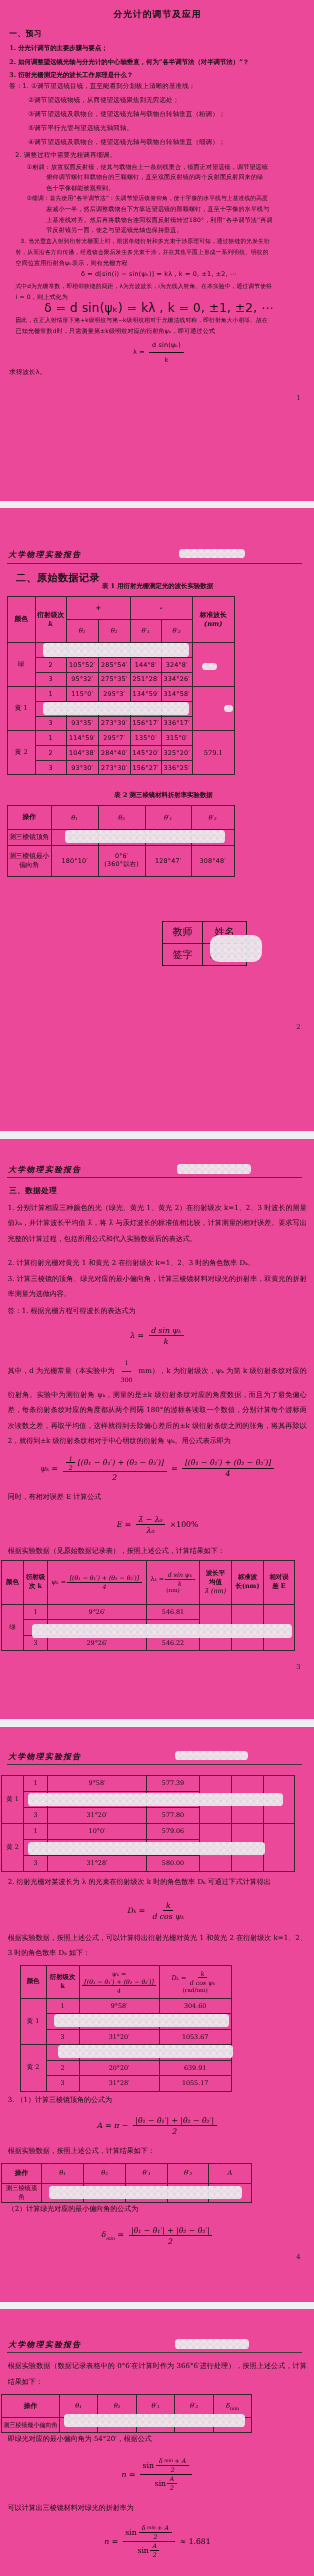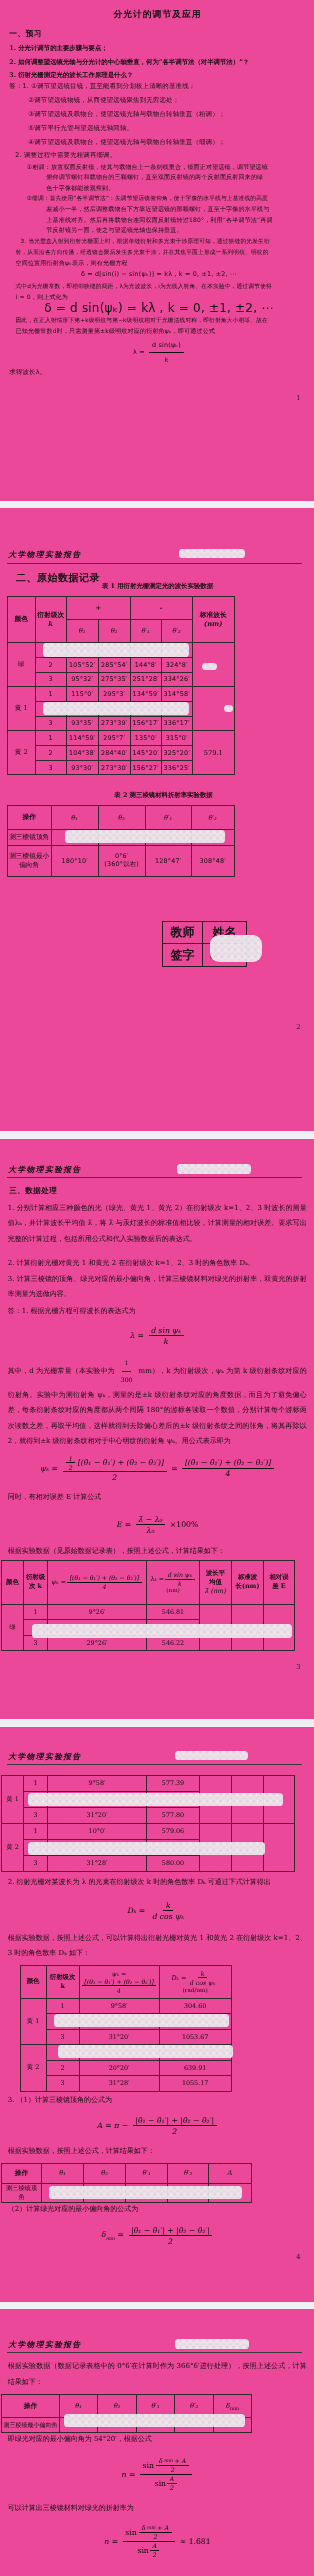--- a/index.html
+++ b/index.html
@@ -30,21 +30,21 @@
   .frow{display:inline-flex;align-items:center;gap:3.6px;}
   .frac{display:inline-flex;flex-direction:column;align-items:center;vertical-align:middle;margin:0 1px;}
   .frac .fn{padding:0 2.6px 0.5px 2.6px;border-bottom:0.7px solid #111;display:inline-flex;align-items:center;gap:1.5px;justify-content:center;}
   .frac .fd{padding:0.5px 2.6px 0 2.6px;display:inline-flex;align-items:center;justify-content:center;}
   .frac.sm{font-size:6.2px;}
   .up{font-style:normal;text-align:center;}
   sub{font-size:4.6px;}
 
   .blob{position:absolute;border-radius:3.6px;opacity:.93;filter:blur(0.3px);
     background:conic-gradient(#e2e2e5 25%,#ededf0 0 50%,#e6e6e9 0 75%,#f0f0f2 0) 0 0/6.7px 6.7px;}
-  .tbox{position:absolute;border-collapse:collapse;font-size:12px;font-weight:bold;text-align:center;}
+  .tbox{position:absolute;border-collapse:collapse;font-size:10px;font-weight:normal;text-align:center;}
   .tbox td{border:1px solid #222;}
 </style>
 </head>
 <body>
 
 <div id="doc">
 
   <div class="page" style="height:501px">
     <div class="title" style="top:9.3px">分光计的调节及应用</div>
     <div class="sec" style="left:9.3px;top:29px">一、预习</div>

